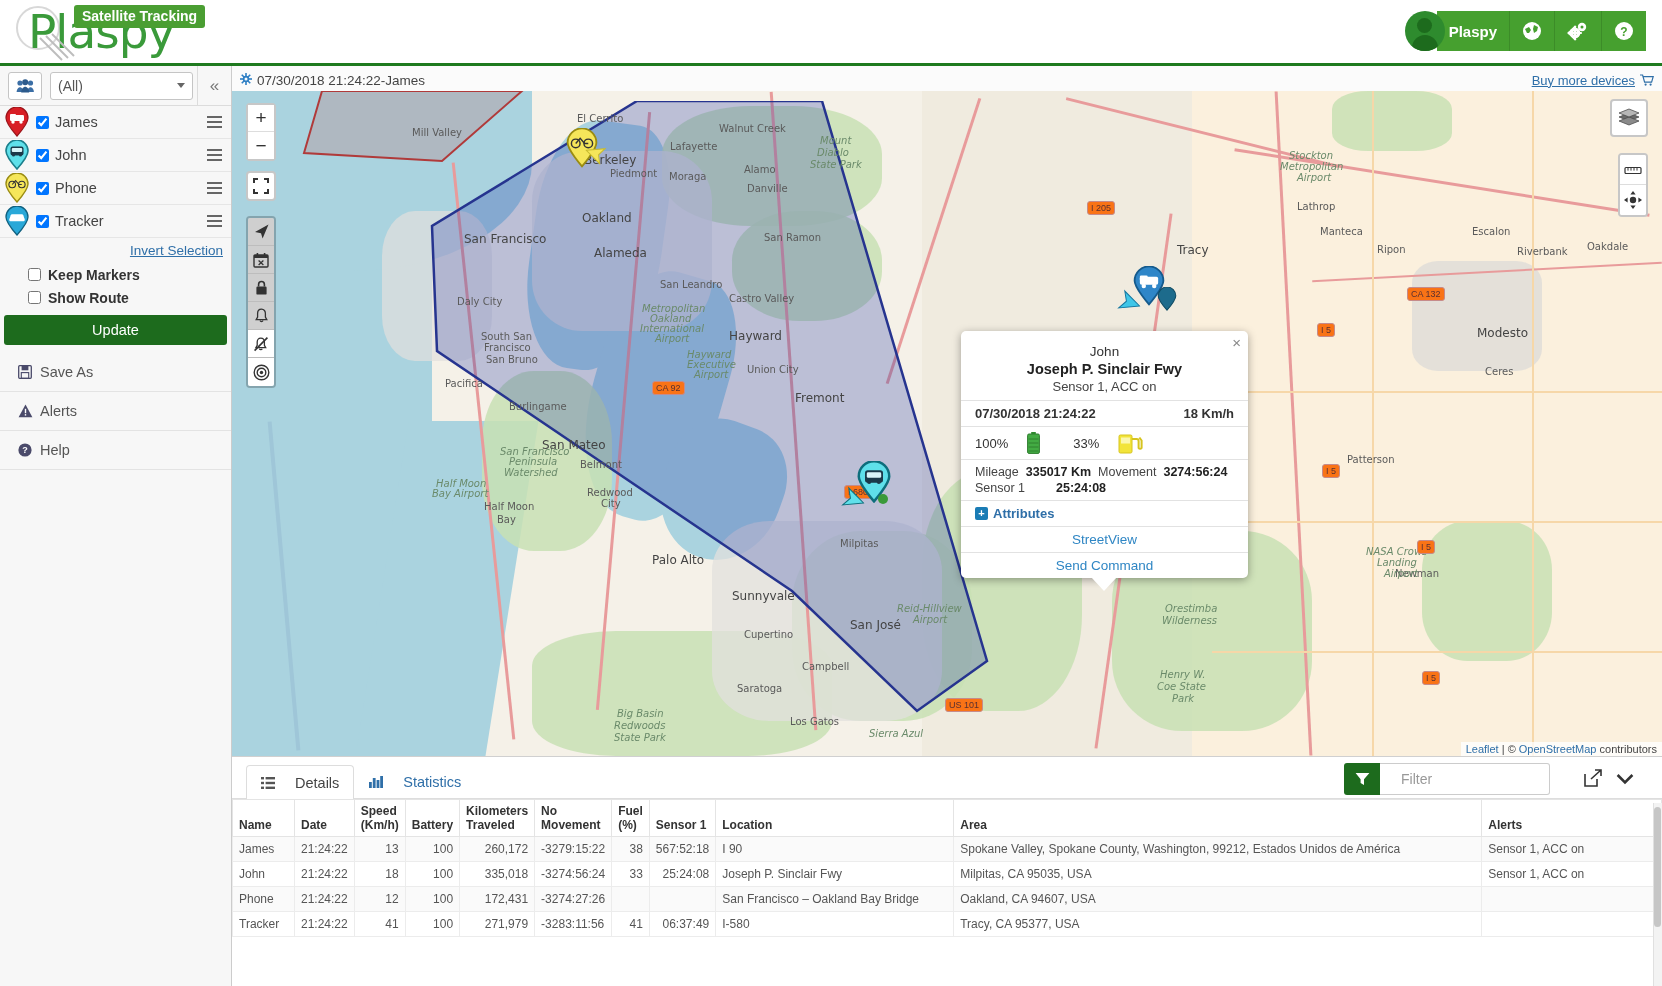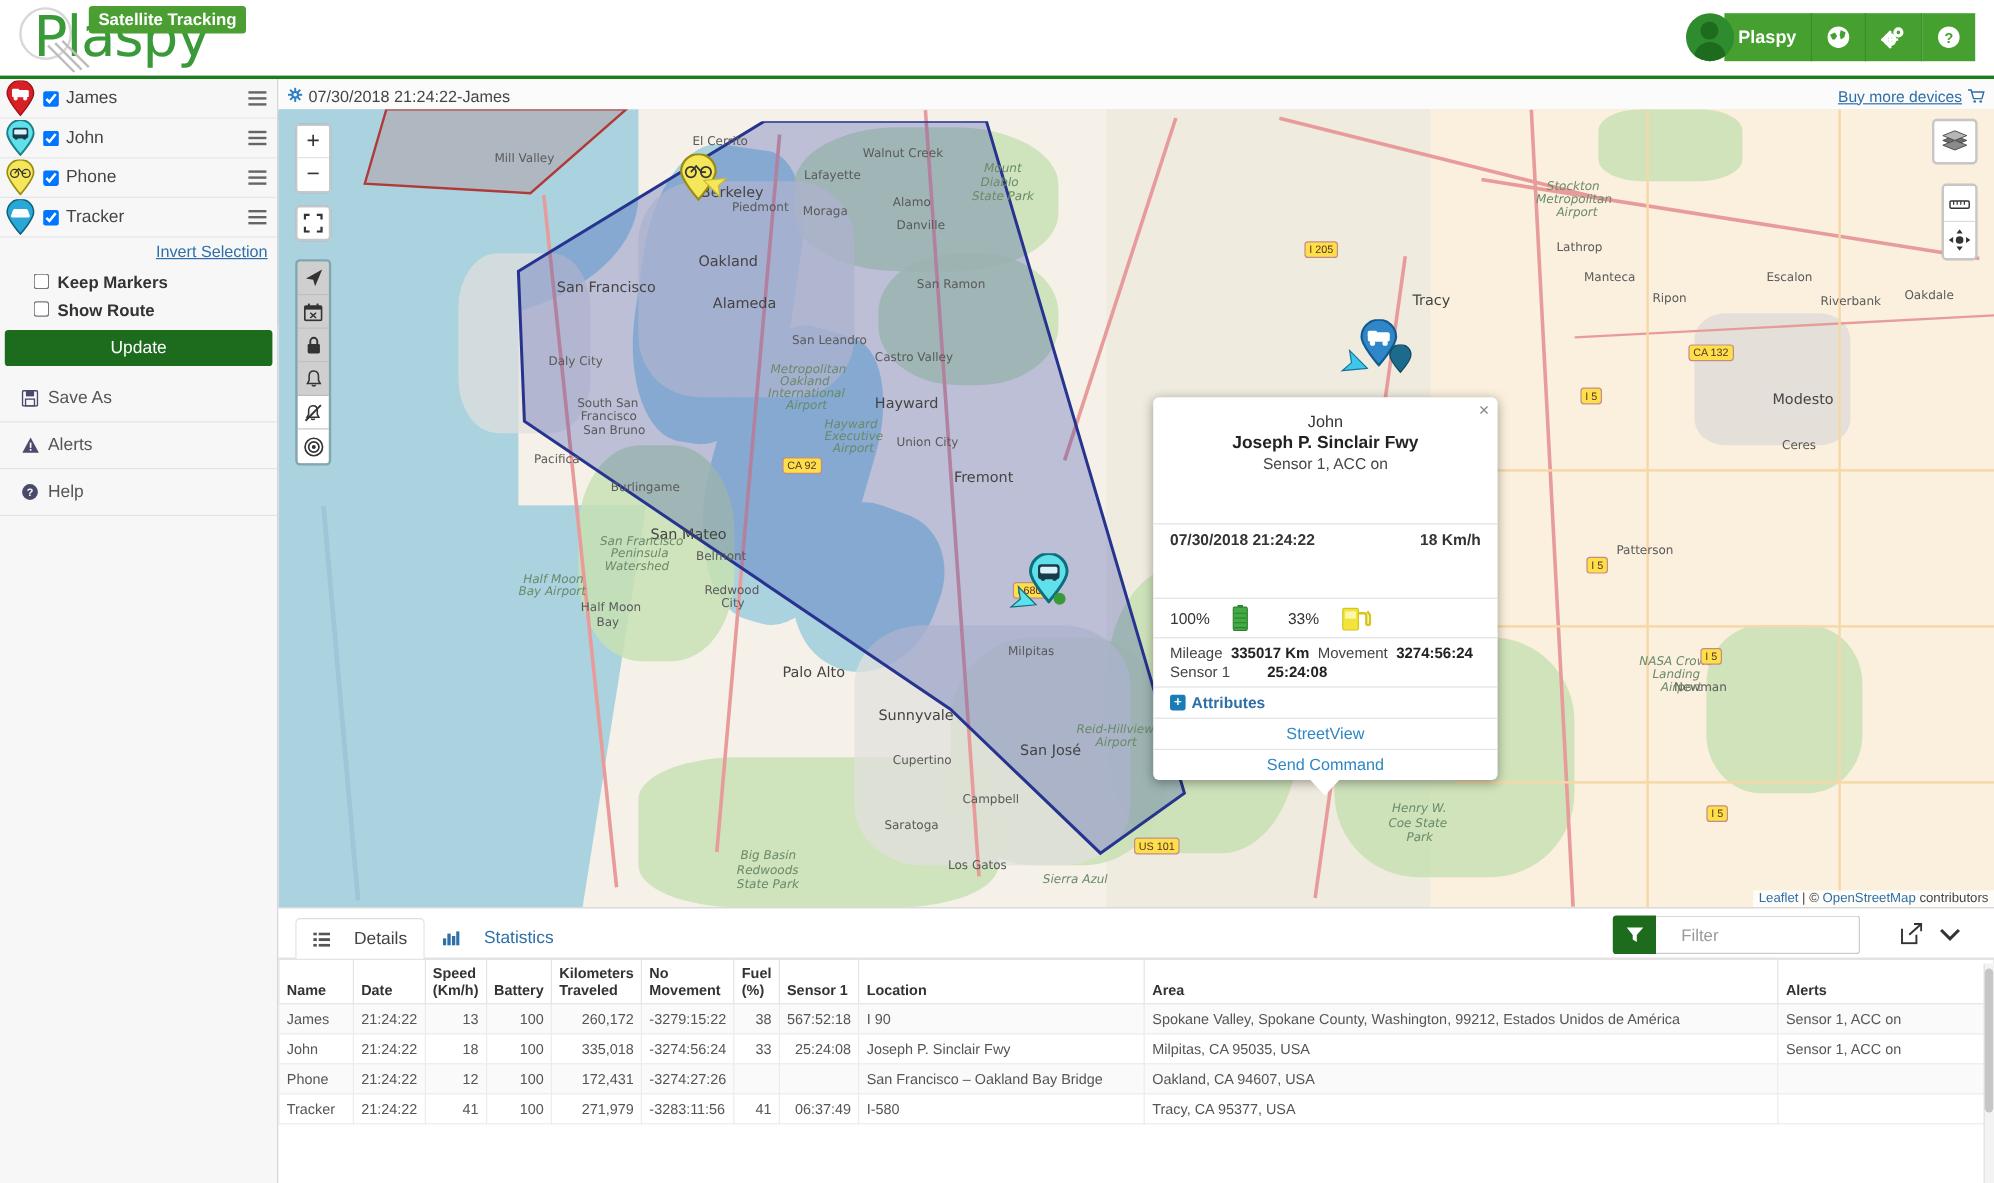--- a/index.html
+++ b/index.html
@@ -132,21 +132,21 @@
   .green { position: absolute; background: #c8e0b4; opacity: .85; }
   .road  { position: absolute; background: #e89b9b; }
   .roadm { position: absolute; background: #f6d7a8; }
   .maplabel {
     position: absolute; font-size: 10px; color: #5a5a5a; white-space: nowrap;
     font-family: "DejaVu Sans", sans-serif;
   }
   .maplabel.it { font-style: italic; color: #6a8a6a; }
   .maplabel.big { font-size: 12px; color: #444; }
   .shield {
-    position: absolute; background: #fde047; border: 1px solid #c58b8b;
+    position: absolute; background: #f97316; border: 1px solid #c58b8b;
     border-radius: 3px; font-size: 9px; color: #5a3030; padding: 1px 3px;
   }
 
   .zoomctl {
     position: absolute; left: 14px; top: 12px; width: 30px;
     background: #fff; border: 2px solid rgba(0,0,0,.22); border-radius: 4px;
   }
   .zoomctl div {
     height: 27px; display: flex; align-items: center; justify-content: center;
     font-size: 19px; color: #333; border-bottom: 1px solid #ddd; background: #fff;
@@ -203,21 +203,21 @@
   }
   .pp-close {
     position: absolute; right: 7px; top: 4px; color: #888; font-size: 15px; line-height: 1;
   }
   .pp-head { padding: 13px 14px 6px 14px; text-align: center; }
   .pp-title { font-size: 13.5px; color: #333; }
   .pp-sub { font-size: 14.5px; font-weight: bold; color: #222; margin-top: 2px; }
   .pp-sub2 { font-size: 13px; color: #444; margin-top: 2px; }
   .pp-row {
     display: flex; justify-content: space-between; align-items: center;
-    border-top: 1px solid #e2e2e2; padding: 5px 14px; font-size: 13px; margin-top: 36px;
+    border-top: 1px solid #e2e2e2; padding: 5px 14px; font-size: 13px;
   }
   .pp-row b { font-weight: bold; }
   .pp-gauges { display: flex; align-items: center; gap: 19px; }
   .pp-grid { border-top: 1px solid #e2e2e2; padding: 5px 14px; font-size: 12.5px; }
   .pp-gline { display: flex; gap: 7px; align-items: flex-start; }
   .pp-gline .k { color: #444; }
   .pp-gline .v { font-weight: bold; color: #222; }
   .pp-attr {
     border-top: 1px solid #e2e2e2; padding: 5px 14px;
     display: flex; align-items: center; gap: 5px; color: #2f6fa8; font-size: 13px; font-weight: bold;
@@ -326,20 +326,37 @@
         <svg width="20" height="20" viewBox="0 0 20 20">
             <circle cx="10" cy="10" r="9" fill="#fff"></circle>
             <text x="10" y="14.5" font-size="12" font-weight="bold" text-anchor="middle" fill="#46a02f" font-family="Liberation Sans, sans-serif">?</text>
           </svg>
       </div>
     </div>
   </div>
 
   <div class="sidebar">
 
+    <div class="sb-top">
+      <div class="sb-grp-btn">
+        <svg width="19" height="14" viewBox="0 0 19 14">
+            <circle cx="4" cy="4" r="2.6" fill="#3b6ea5"></circle>
+            <circle cx="14.5" cy="4" r="2.6" fill="#3b6ea5"></circle>
+            <circle cx="9.2" cy="3.2" r="3" fill="#2c5a8c"></circle>
+            <path d="M0.6 13 C0.8 9.4 3 8.2 4 8.2 C5 8.2 7.2 9.4 7.4 13Z" fill="#3b6ea5"></path>
+            <path d="M11.1 13 C11.3 9.4 13.5 8.2 14.5 8.2 C15.5 8.2 17.7 9.4 17.9 13Z" fill="#3b6ea5"></path>
+            <path d="M5.2 13.5 C5.4 9.3 7.9 7.8 9.2 7.8 C10.5 7.8 13 9.3 13.2 13.5Z" fill="#2c5a8c"></path>
+          </svg>
+      </div>
+      <div class="sb-select">
+        <span>(All)</span>
+        <span class="caret-dn"></span>
+      </div>
+      <div class="sb-collapse">«</div>
+    </div>
 
     <div class="dev-row">
       <div class="pin">
         <svg width="26" height="30" viewBox="0 0 26 30">
             <path d="M13 29 C13 29 2 16.5 2 11 A11 11 0 0 1 24 11 C24 16.5 13 29 13 29Z" fill="#d81f26" stroke="#9b1419" stroke-width="1.2"></path>
             <rect x="6" y="8" width="14" height="6" rx="1.3" fill="#fff"></rect>
             <rect x="6" y="7" width="6" height="4" rx="1" fill="#fff"></rect>
             <circle cx="9" cy="15" r="1.7" fill="#fff"></circle>
             <circle cx="17" cy="15" r="1.7" fill="#fff"></circle>
           </svg>

